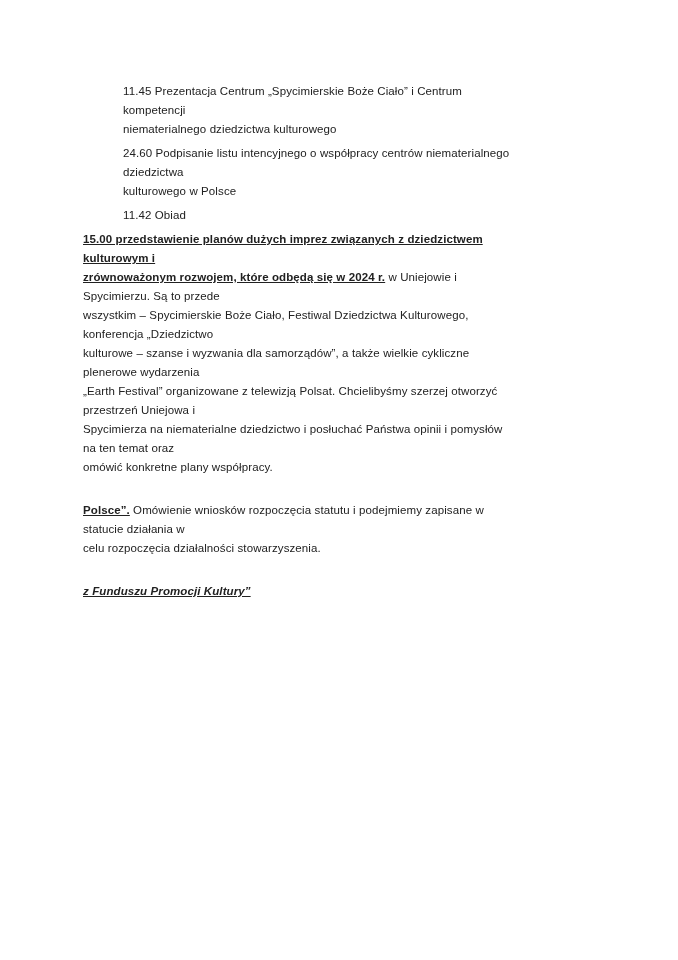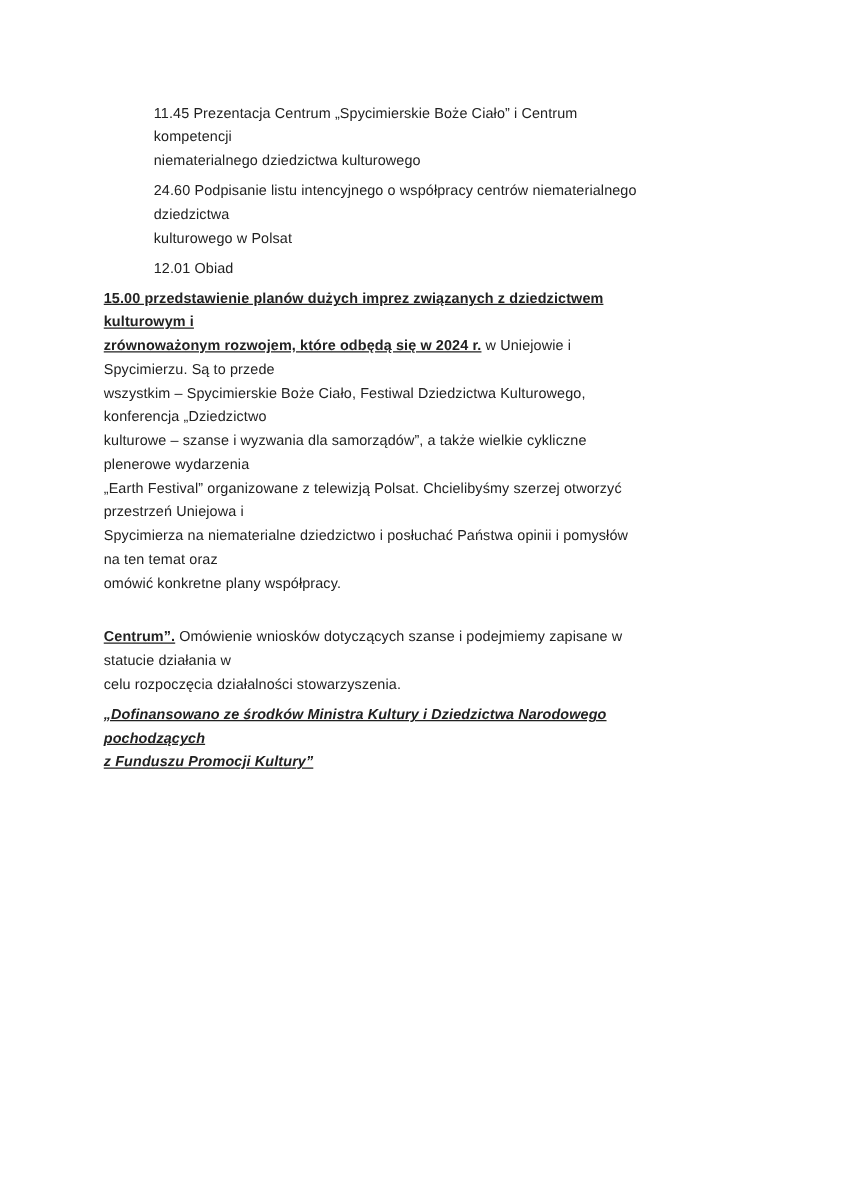--- a/index.html
+++ b/index.html
@@ -42,23 +42,23 @@
   }
 </style>
 </head>
 <body>
 
 <div class="doc-page">
 
   <p class="doc-block indented"><span>11.45 Prezentacja Centrum „Spycimierskie Boże Ciało” i Centrum kompetencji</span><br><span>niematerialnego dziedzictwa kulturowego</span></p>
 
 
-  <p class="doc-block indented"><span>24.60 Podpisanie listu intencyjnego o współpracy centrów niematerialnego dziedzictwa</span><br><span>kulturowego w Polsat</span></p>
+  <p class="doc-block indented"><span>24.60 Podpisanie listu intencyjnego o współpracy centrów niematerialnego dziedzictwa</span><br><span>kulturowego w Polsce</span></p>
 
-  <p class="doc-block indented"><span>12.01 Obiad</span></p>
+  <p class="doc-block indented"><span>11.42 Obiad</span></p>
 
   <p class="doc-block"><span class="bold">15.00 przedstawienie planów dużych imprez związanych z dziedzictwem kulturowym i</span><br><span class="bold">zrównoważonym rozwojem, które odbędą się w 2024 r.</span><span> w Uniejowie i Spycimierzu. Są to przede</span><br><span>wszystkim – Spycimierskie Boże Ciało, Festiwal Dziedzictwa Kulturowego, konferencja „Dziedzictwo</span><br><span>kulturowe – szanse i wyzwania dla samorządów”, a także wielkie cykliczne plenerowe wydarzenia</span><br><span>„Earth Festival” organizowane z telewizją Polsat. Chcielibyśmy szerzej otworzyć przestrzeń Uniejowa i</span><br><span>Spycimierza na niematerialne dziedzictwo i posłuchać Państwa opinii i pomysłów na ten temat oraz</span><br><span>omówić konkretne plany współpracy.</span></p>
 
-  <p class="doc-block"><br><span class="bold">Centrum”.</span><span> Omówienie wniosków dotyczących szanse i podejmiemy zapisane w statucie działania w</span><br><span>celu rozpoczęcia działalności stowarzyszenia.</span></p>
+  <p class="doc-block"><br><span class="bold">Polsce”.</span><span> Omówienie wniosków rozpoczęcia statutu i podejmiemy zapisane w statucie działania w</span><br><span>celu rozpoczęcia działalności stowarzyszenia.</span></p>
 
-  <p class="doc-block funding-note"><span class="bold italic">„Dofinansowano ze środków Ministra Kultury i Dziedzictwa Narodowego pochodzących</span><br><span class="bold italic">z Funduszu Promocji Kultury”</span></p>
+  <p class="doc-block funding-note"><br><span class="bold italic">z Funduszu Promocji Kultury”</span></p>
 
 </div>
 
 </body></html>

